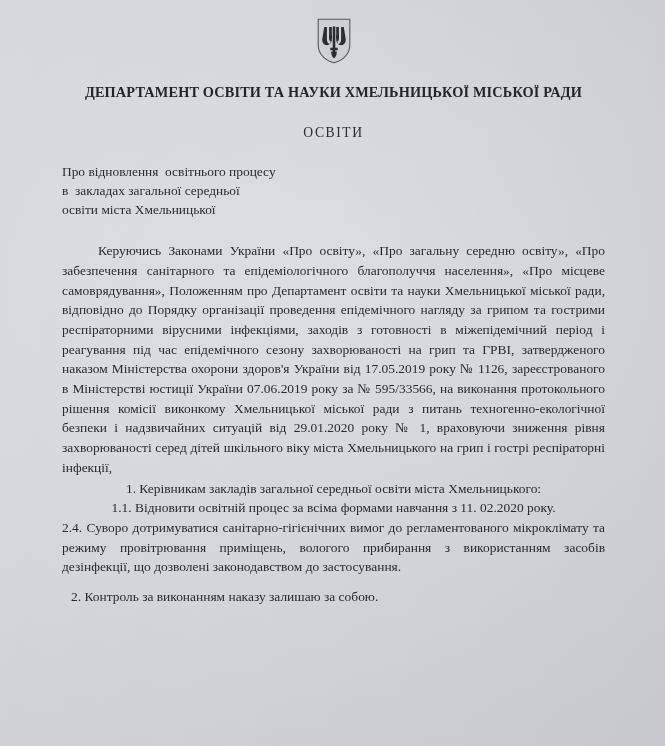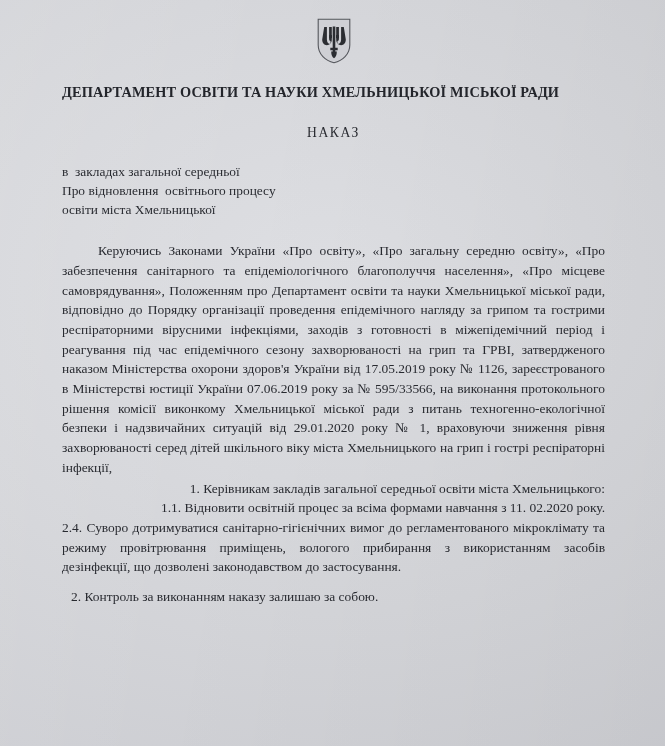--- a/index.html
+++ b/index.html
@@ -51,20 +51,21 @@
   }
   .emblem {
     width: 34px;
     height: 46px;
     display: block;
     opacity: 0.92;
   }
 
   
   .dept-title {
+    text-align: center;
     font-weight: bold;
     font-size: 14.3px;
     letter-spacing: 0.15px;
     margin-top: 22px;
     color: #23252b;
     white-space: nowrap;
   }
   .order-word {
     text-align: center;
     font-size: 13.6px;
@@ -116,21 +117,21 @@
     margin-top: 1px;
     font-size: 13.45px;
     line-height: 1.465;
     color: #282a30;
   }
   .items p {
     margin: 0;
     text-align: justify;
     text-justify: inter-word;
   }
-  .items p.nojust { text-align: right; }
+  .items p.nojust { text-align: center; }
 
   .final-item {
     margin-top: 12px;
     font-size: 13.45px;
     color: #282a30;
     padding-left: 9px;
   }
 </style>
 </head>
 <body>
@@ -148,26 +149,26 @@
           <path d="M12.0 17.0 h3.0 v3.1 h-3.0 z"></path>
           <path d="M19.0 17.0 h3.0 v3.1 h-3.0 z"></path>
           <path d="M13.3 29.8 h7.4 v2.4 h-7.4 z"></path>
           <path d="M14.2 33.4 c0 3.6 1.0 5.4 2.8 6.9 1.8-1.5 2.8-3.3 2.8-6.9 z"></path>
         </g>
       </svg>
     </div>
 
     <div class="dept-title">ДЕПАРТАМЕНТ ОСВІТИ ТА НАУКИ ХМЕЛЬНИЦЬКОЇ МІСЬКОЇ РАДИ</div>
 
-    <div class="order-word">НАКАЗ</div>
+    <div class="order-word">ОСВІТИ</div>
 
 
     <div class="subject">
+      <div>Про відновлення  освітнього процесу</div>
       <div>в  закладах загальної середньої</div>
-      <div>Про відновлення  освітнього процесу</div>
       <div>освіти міста Хмельницької</div>
     </div>
 
     <div class="body-block">
       <p class="indent">Керуючись Законами України «Про освіту», «Про загальну середню освіту», «Про забезпечення санітарного та епідеміологічного благополуччя населення», «Про місцеве самоврядування», Положенням про Департамент освіти та науки Хмельницької міської ради, відповідно до Порядку організації проведення епідемічного нагляду за грипом та гострими респіраторними вірусними інфекціями, заходів з готовності в міжепідемічний період і реагування під час епідемічного сезону захворюваності на грип та ГРВІ, затвердженого наказом Міністерства охорони здоров'я України від 17.05.2019 року № 1126, зареєстрованого в Міністерстві юстиції України 07.06.2019 року за № 595/33566, на виконання протокольного рішення комісії виконкому Хмельницької міської ради з питань техногенно-екологічної безпеки і надзвичайних ситуацій від 29.01.2020 року № 1, враховуючи зниження рівня захворюваності серед дітей шкільного віку міста Хмельницького на  грип і гострі респіраторні інфекції,</p>
     </div>
 
 
     <div class="items">
       <p class="nojust">1. Керівникам закладів загальної середньої освіти міста Хмельницького:</p>

